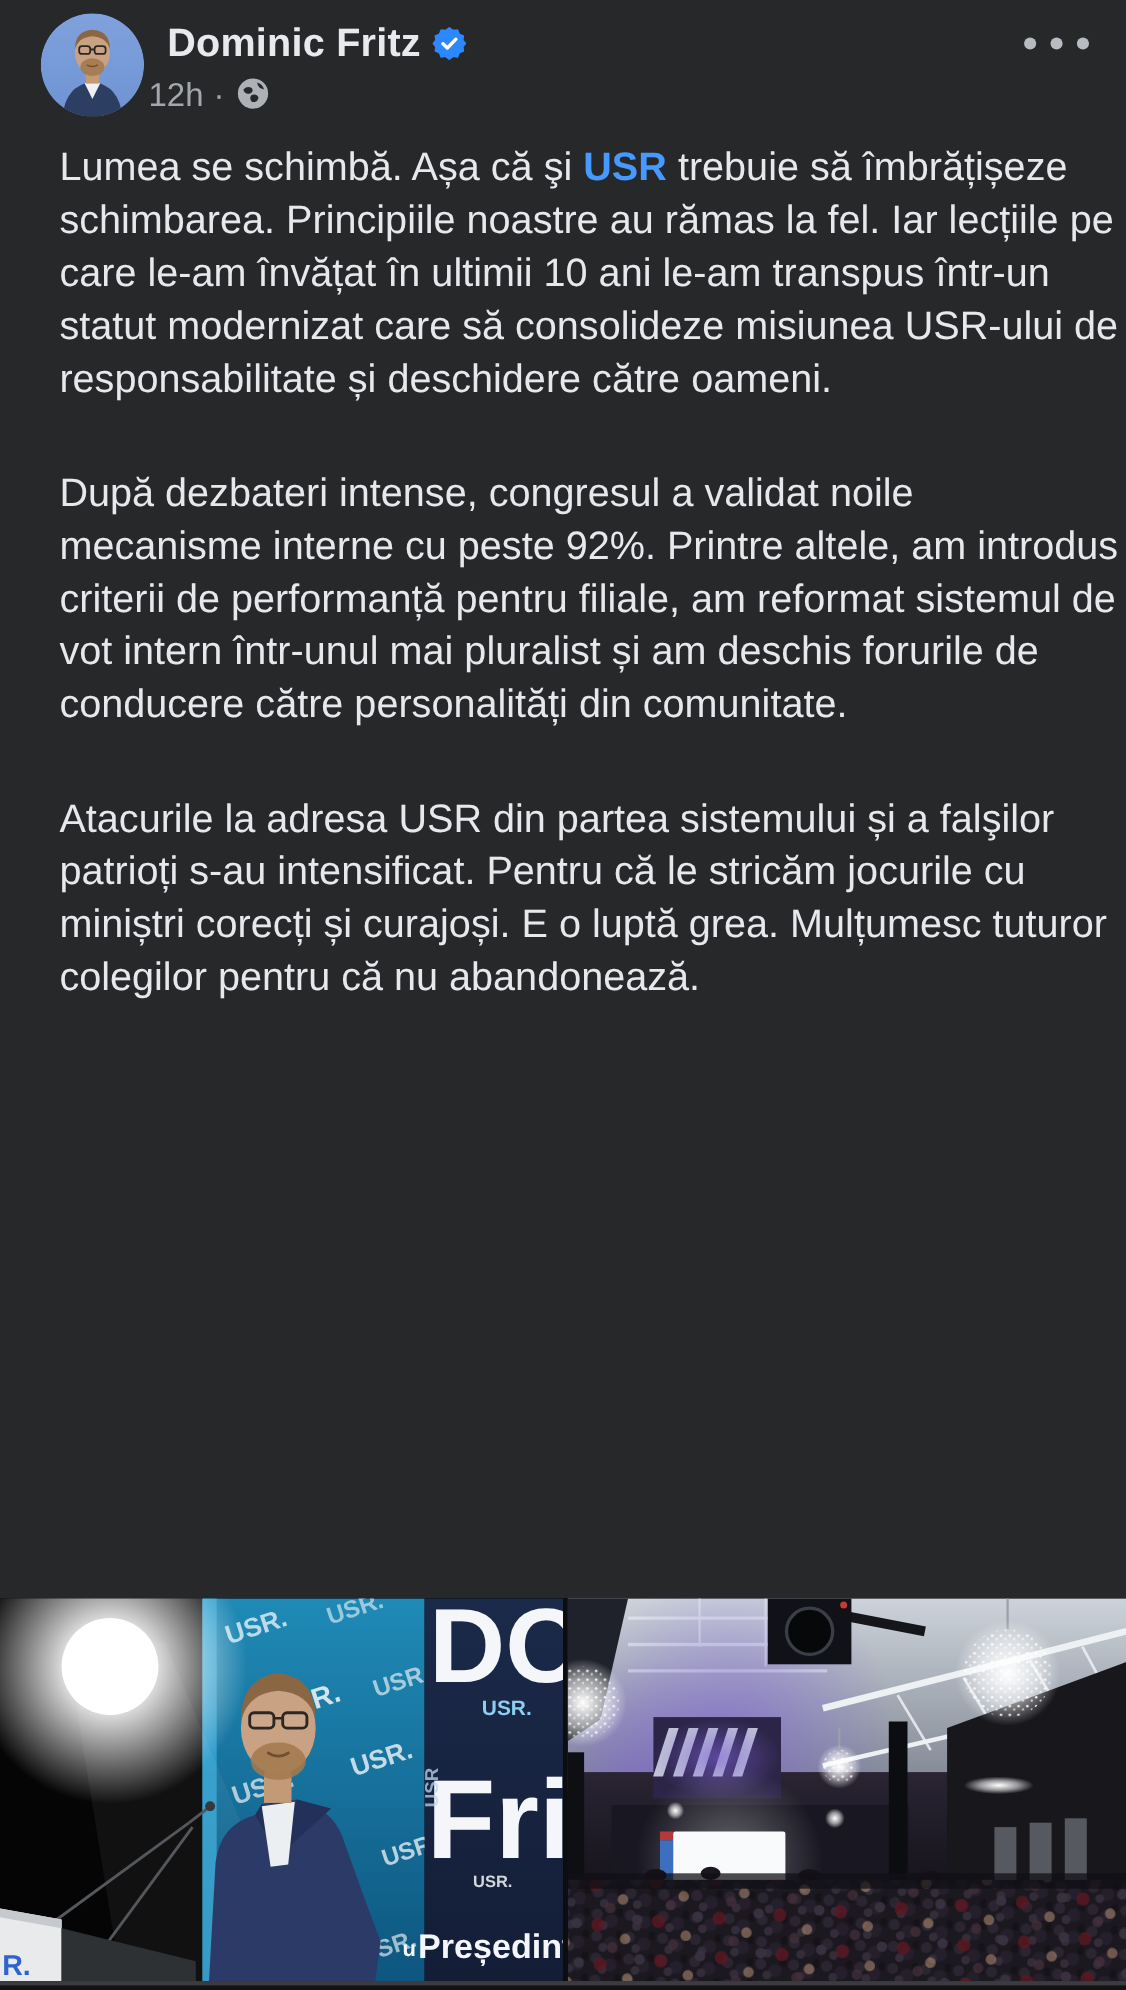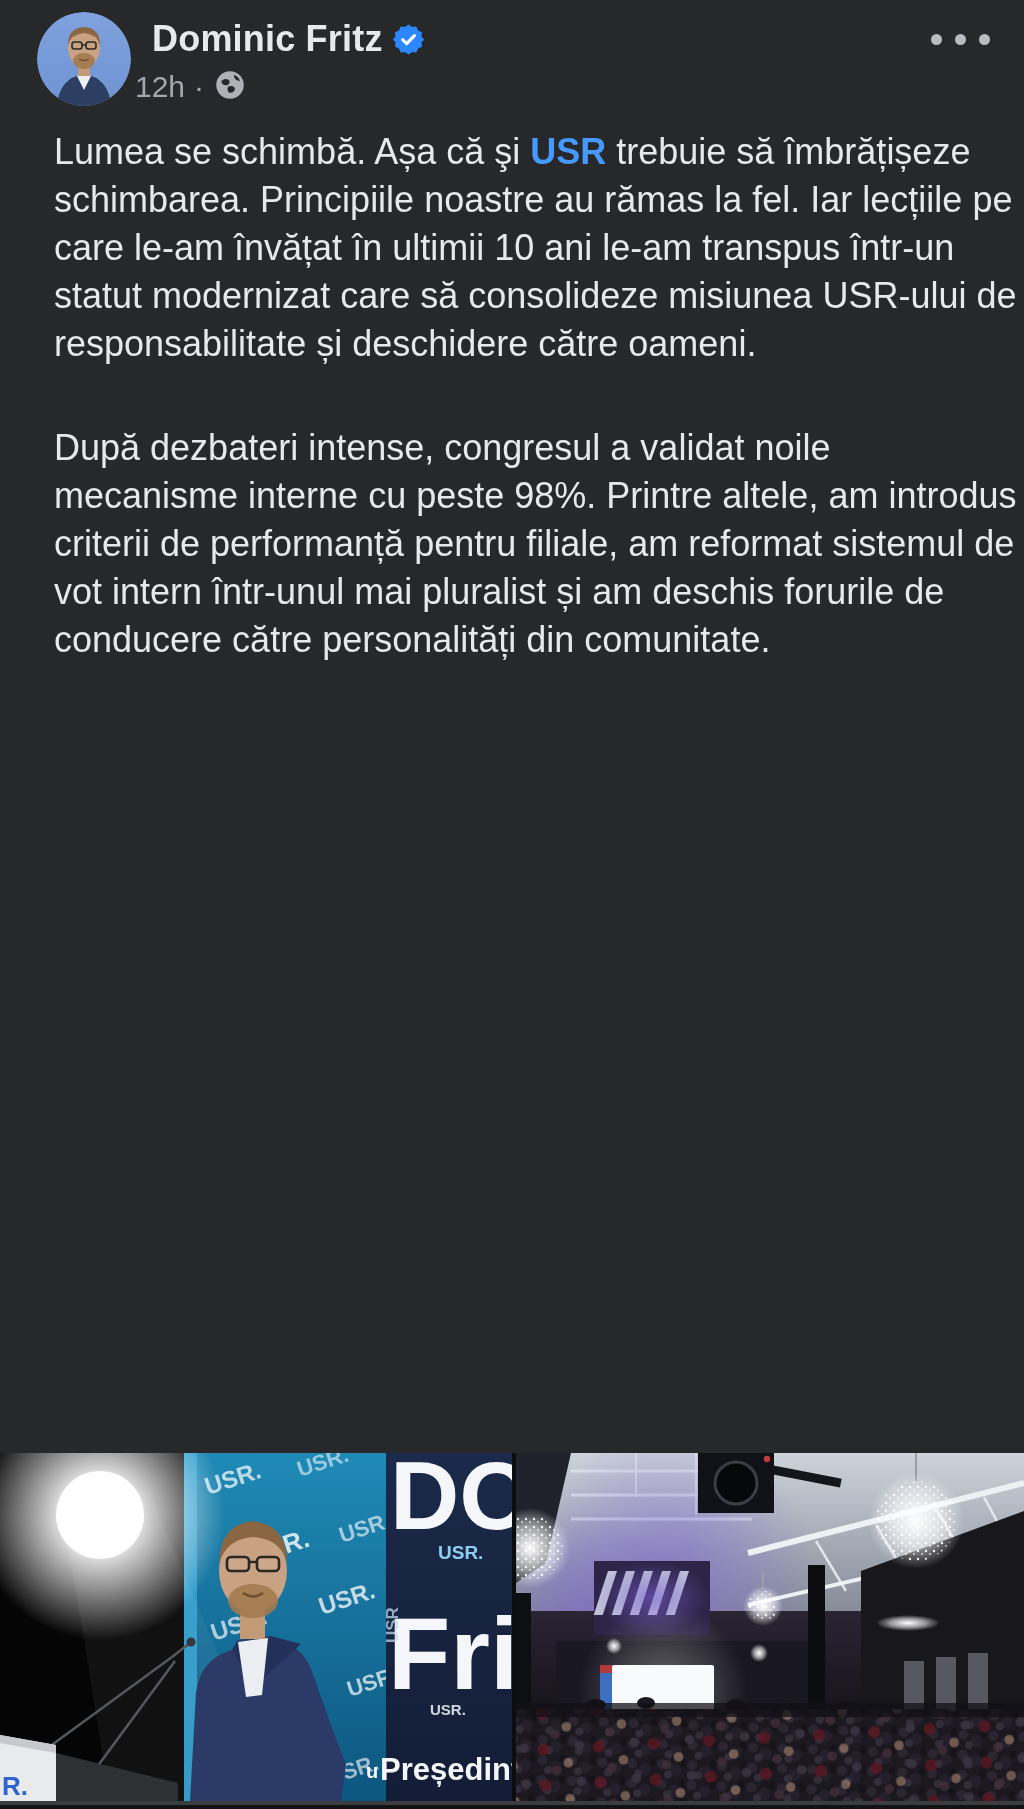--- a/index.html
+++ b/index.html
@@ -90,21 +90,22 @@
 
     <div class="more">
       <i></i>
         <i></i>
         <i></i>
     </div>
   </div>
 
   <div class="post-text">
     <p><span>Lumea se schimbă. Așa că şi </span><a class="usr-link">USR</a><span>  trebuie să îmbrățișeze schimbarea. Principiile noastre au rămas la fel. Iar lecțiile pe care le-am învățat în ultimii 10 ani le-am transpus într-un statut modernizat care să consolideze misiunea USR-ului de responsabilitate și deschidere către oameni.</span></p>
-    <p>După dezbateri intense, congresul a validat noile mecanisme interne cu peste 98%. Printre altele, am introdus criterii de performanță pentru filiale, am reformat sistemul de vot intern într-unul mai pluralist și am deschis forurile de conducere către personalități din comunitate.</p>
+    <p>După dezbateri intense, congresul a validat noile mecanisme interne cu peste 92%. Printre altele, am introdus criterii de performanță pentru filiale, am reformat sistemul de vot intern într-unul mai pluralist și am deschis forurile de conducere către personalități din comunitate.</p>
+    <p>Atacurile la adresa USR din partea sistemului și a falşilor patrioți s-au intensificat. Pentru că le stricăm jocurile cu miniștri corecți și curajoși. E o luptă grea. Mulțumesc tuturor colegilor pentru că nu abandonează.</p>
   </div>
 
   <div class="photos">
 
     <div class="photo left">
       <svg width="512" height="348" viewBox="0 0 512 348">
         <defs>
           <radialGradient id="spotG" cx="0.5" cy="0.5" r="0.5">
             <stop offset="0" stop-color="#ffffff" stop-opacity="1"></stop>
             <stop offset="0.35" stop-color="#ffffff" stop-opacity="0.85"></stop>

